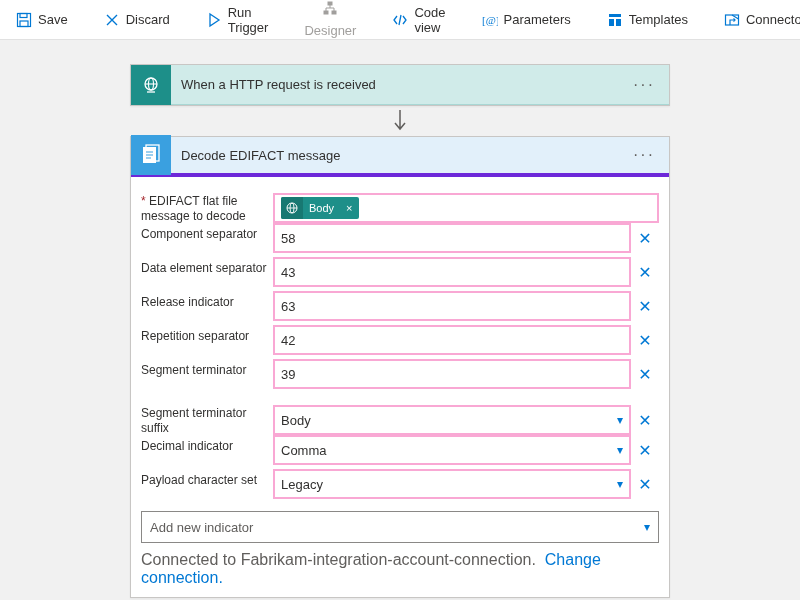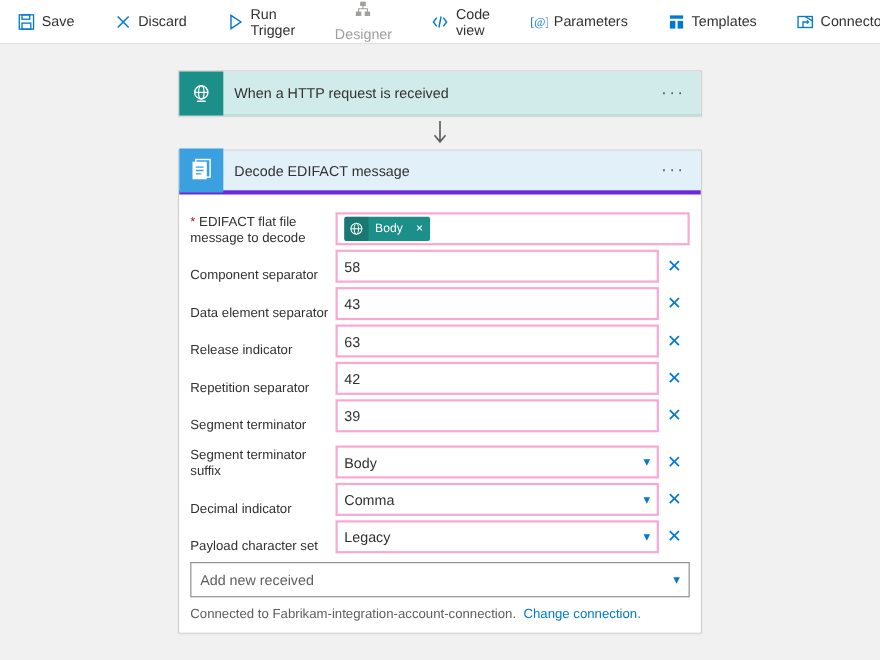--- a/index.html
+++ b/index.html
@@ -37,21 +37,21 @@
   .tb-spacer { flex: 1; }
   .help { color:#0078d4; font-size:16px; width:24px; text-align:center; cursor:pointer;}
   .canvas {
     background: #f1f1f1;
     width: 100%;
     height: 560px;
     padding: 24px 0 0 0;
     overflow: auto;
   }
   .card {
-    width: 476px;
+    width: 540px;
     margin: 0 auto;
     background: #fff;
     border: 1px solid #c8c6c4;
     box-shadow: 0 1px 2px rgba(0,0,0,0.05);
   }
   .card-header {
     display: flex;
     align-items: center;
     height: 40px;
     padding-right: 8px;
@@ -76,21 +76,21 @@
   .card-menu { color:#605e5c; font-size:16px; letter-spacing:2px; padding:4px 6px; cursor:pointer;}
   .arrow-gap {
     display:flex;
     justify-content:center;
     height: 30px;
     align-items:center;
   }
   .card-body { background:#fff; padding: 4px 10px 10px 10px; }
   .field-row {
     display:flex;
-    align-items:flex-end;
+    align-items:flex-start;
     min-height: 34px;
   }
   .field-row.tall { align-items:flex-end; min-height:42px; }
   .field-label {
     width: 132px;
     font-size: 12px;
     color: #323130;
     line-height: 1.2;
     padding-top:4px;
   }
@@ -139,21 +139,21 @@
     display:flex;
     align-items:center;
     justify-content:space-between;
     padding:0 8px;
     color:#605e5c;
     font-size:13px;
     cursor:pointer;
   }
   .conn-line {
     margin-top: 8px;
-    font-size:12px;
+    font-size:16px;
     color:#605e5c;
   }
   .conn-line a { color:#0078d4; text-decoration:none; }
 </style>
 </head>
 <body>
 
 <div class="toolbar">
   <div class="tb-btn">
     <span class="tb-icon">
@@ -367,21 +367,21 @@
         <div class="field-input">
           <div class="input-box select">
             <span>Legacy</span>
             <span class="chev">▾</span>
           </div>
           <div class="clear-x">✕</div>
         </div>
       </div>
 
       <div class="add-param">
-        <span>Add new received</span>
+        <span>Add new indicator</span>
         <span class="chev">▾</span>
       </div>
 
       <div class="conn-line">
         <span>Connected to Fabrikam-integration-account-connection.</span>
         &nbsp;<a href="#">Change connection.</a>
       </div>
 
     </div>
   </div>

